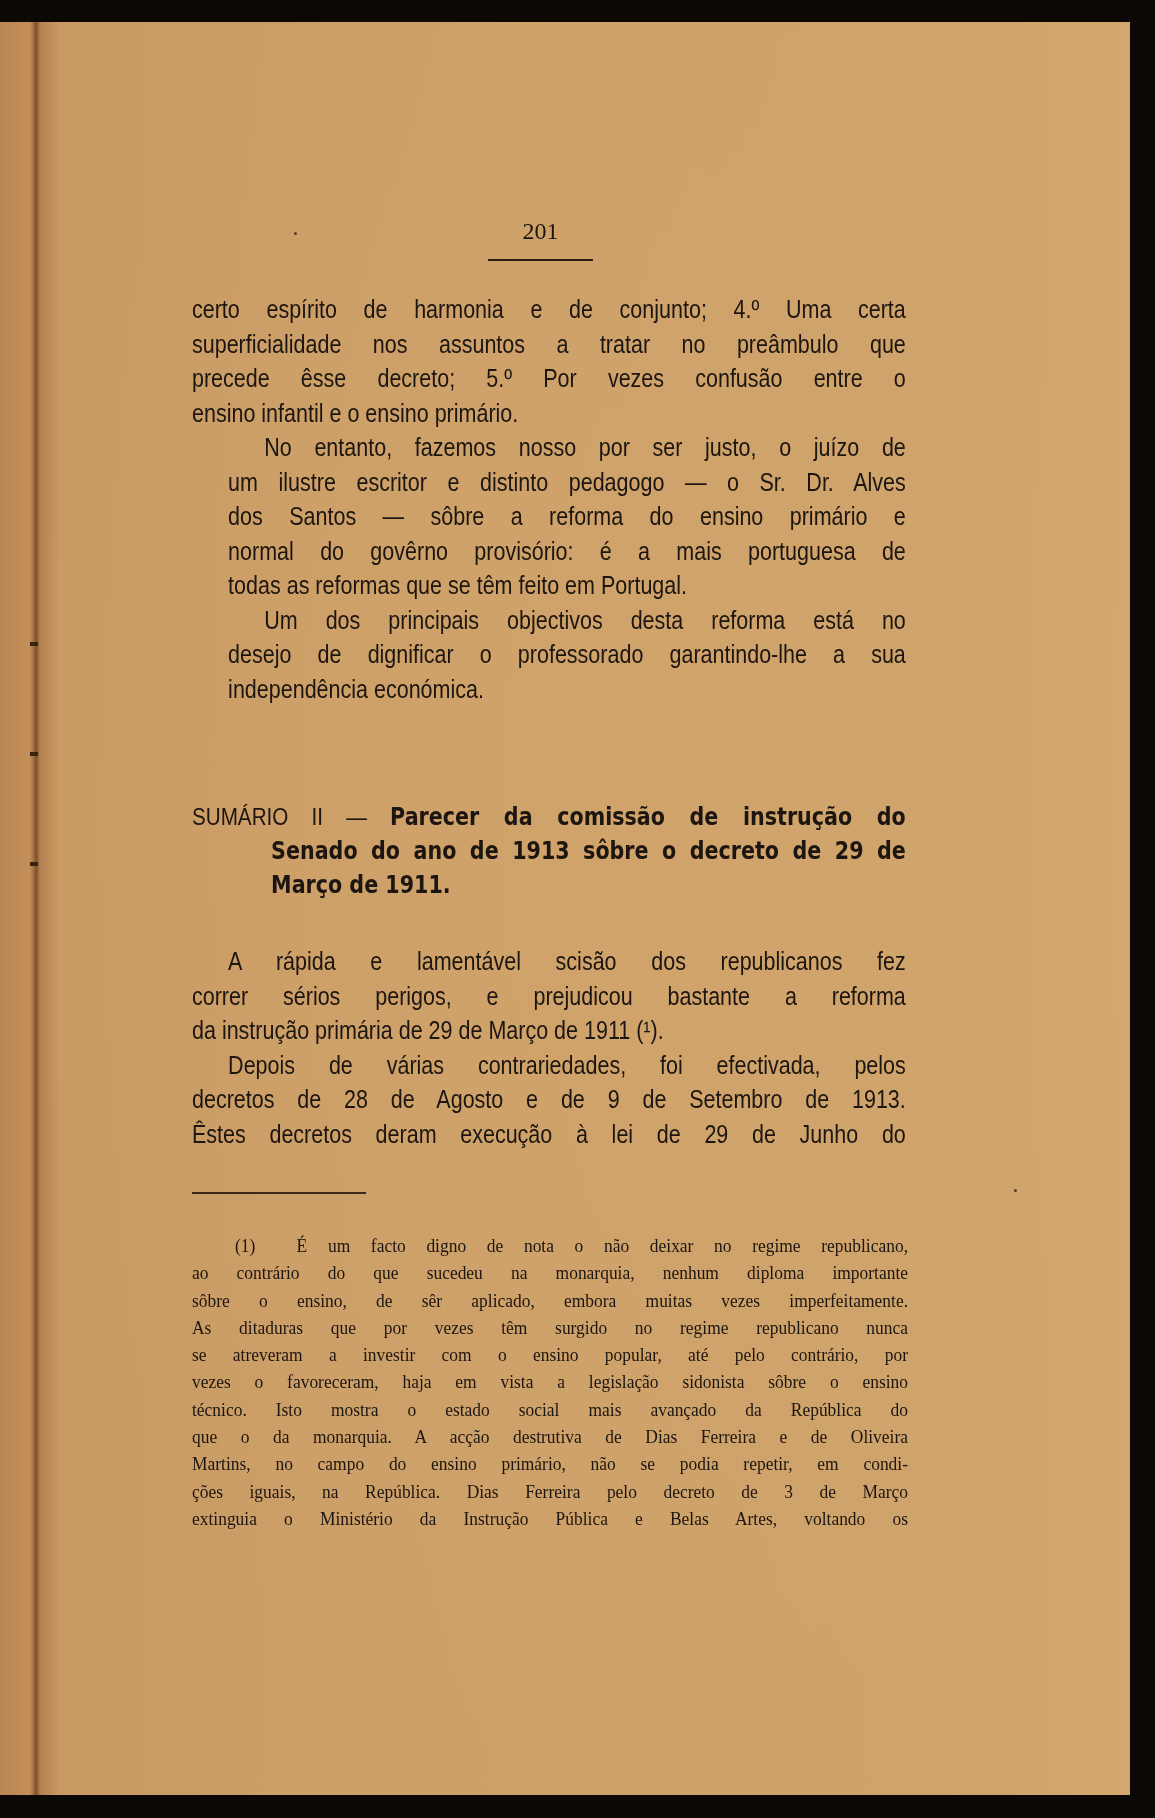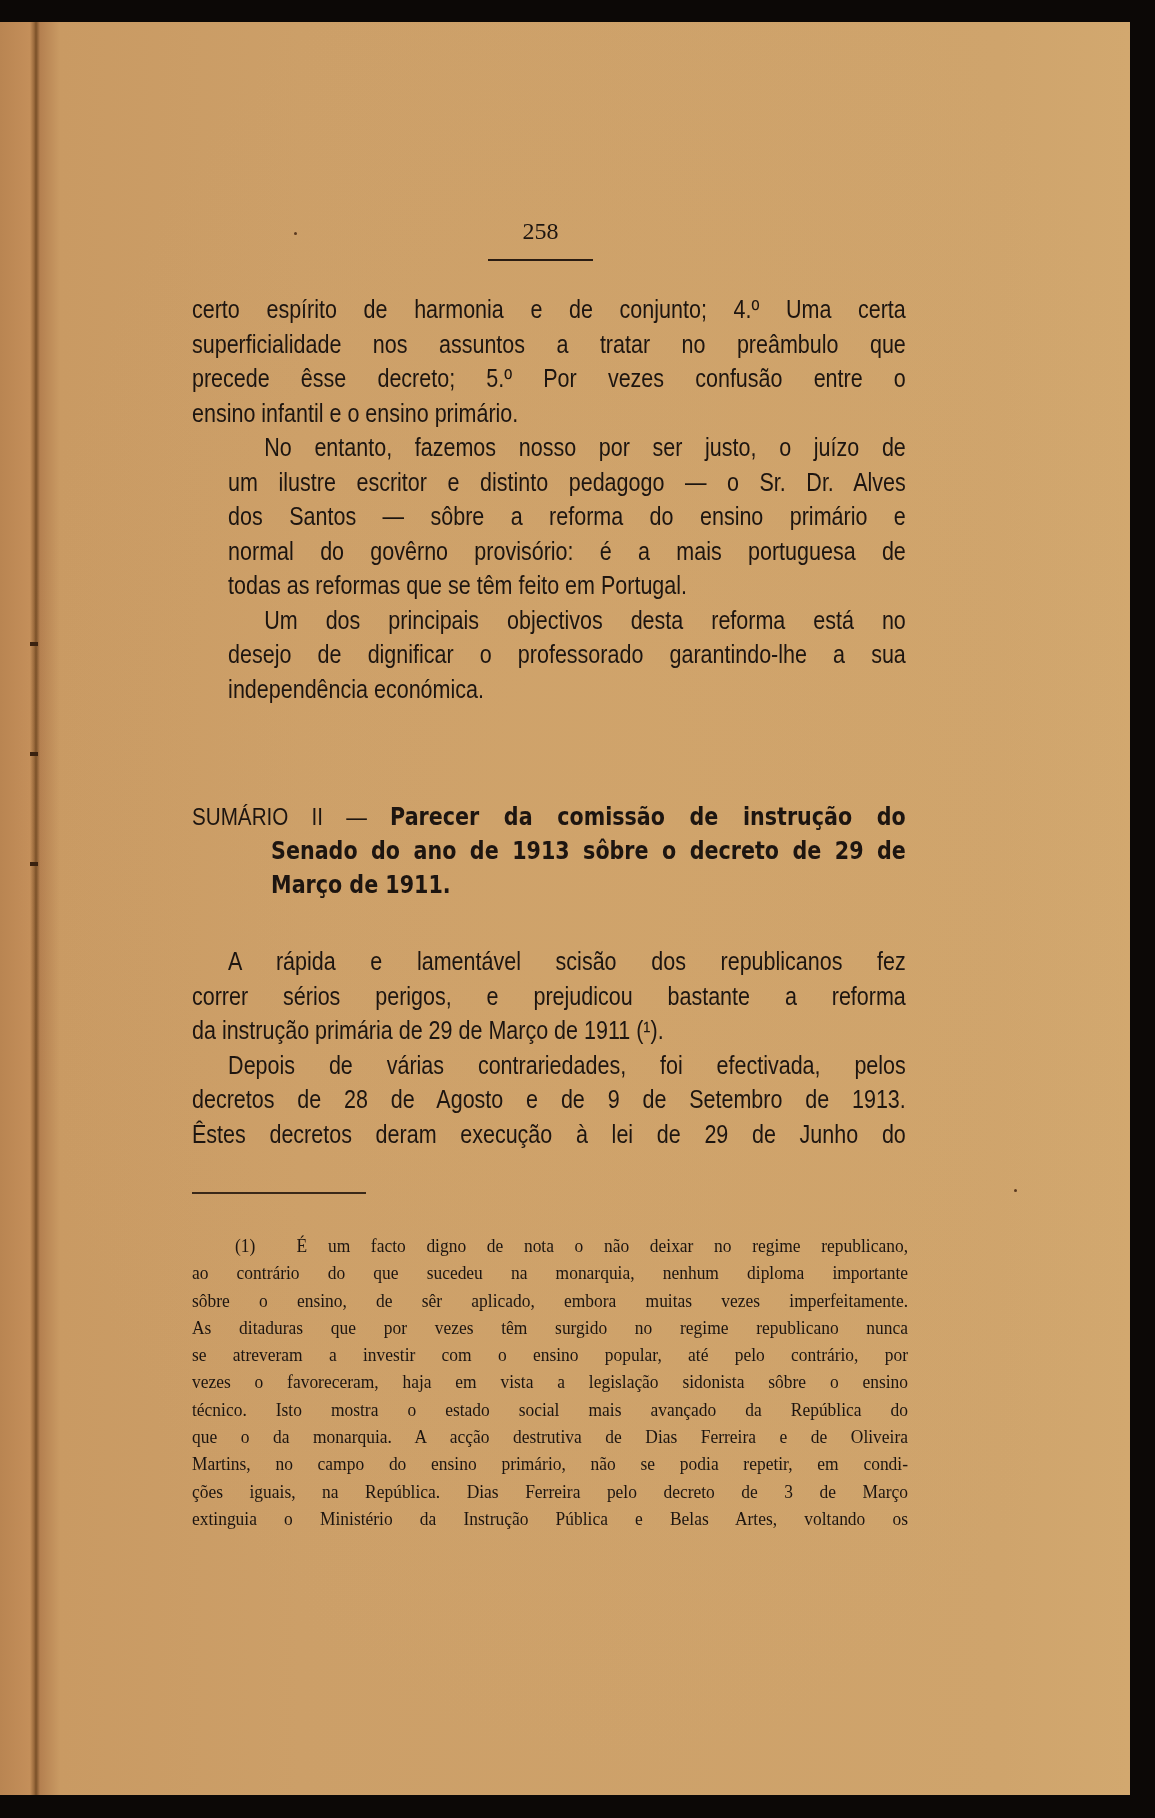--- a/index.html
+++ b/index.html
@@ -70,21 +70,21 @@
 <body>
 
 <div class="page">
   <div class="spine-mark" style="top:620px"></div>
   <div class="spine-mark" style="top:730px"></div>
   <div class="spine-mark" style="top:840px"></div>
   <div class="specks" style="left:294px;top:210px"></div>
   <div class="specks" style="left:1014px;top:1167px"></div>
 </div>
 
-<div class="page-number">258</div>
+<div class="page-number">201</div>
 <div class="page-rule"></div>
 
 <div class="body-text" style="top:292px">
   <p>
     <span class="line">certo espírito de harmonia e de conjunto; 4.º Uma certa</span>
     <span class="line">superficialidade nos assuntos a tratar no preâmbulo que</span>
     <span class="line">precede êsse decreto; 5.º Por vezes confusão entre o</span>
     <span class="line last">ensino infantil e o ensino primário.</span>
   </p>
   <p class="indent">

